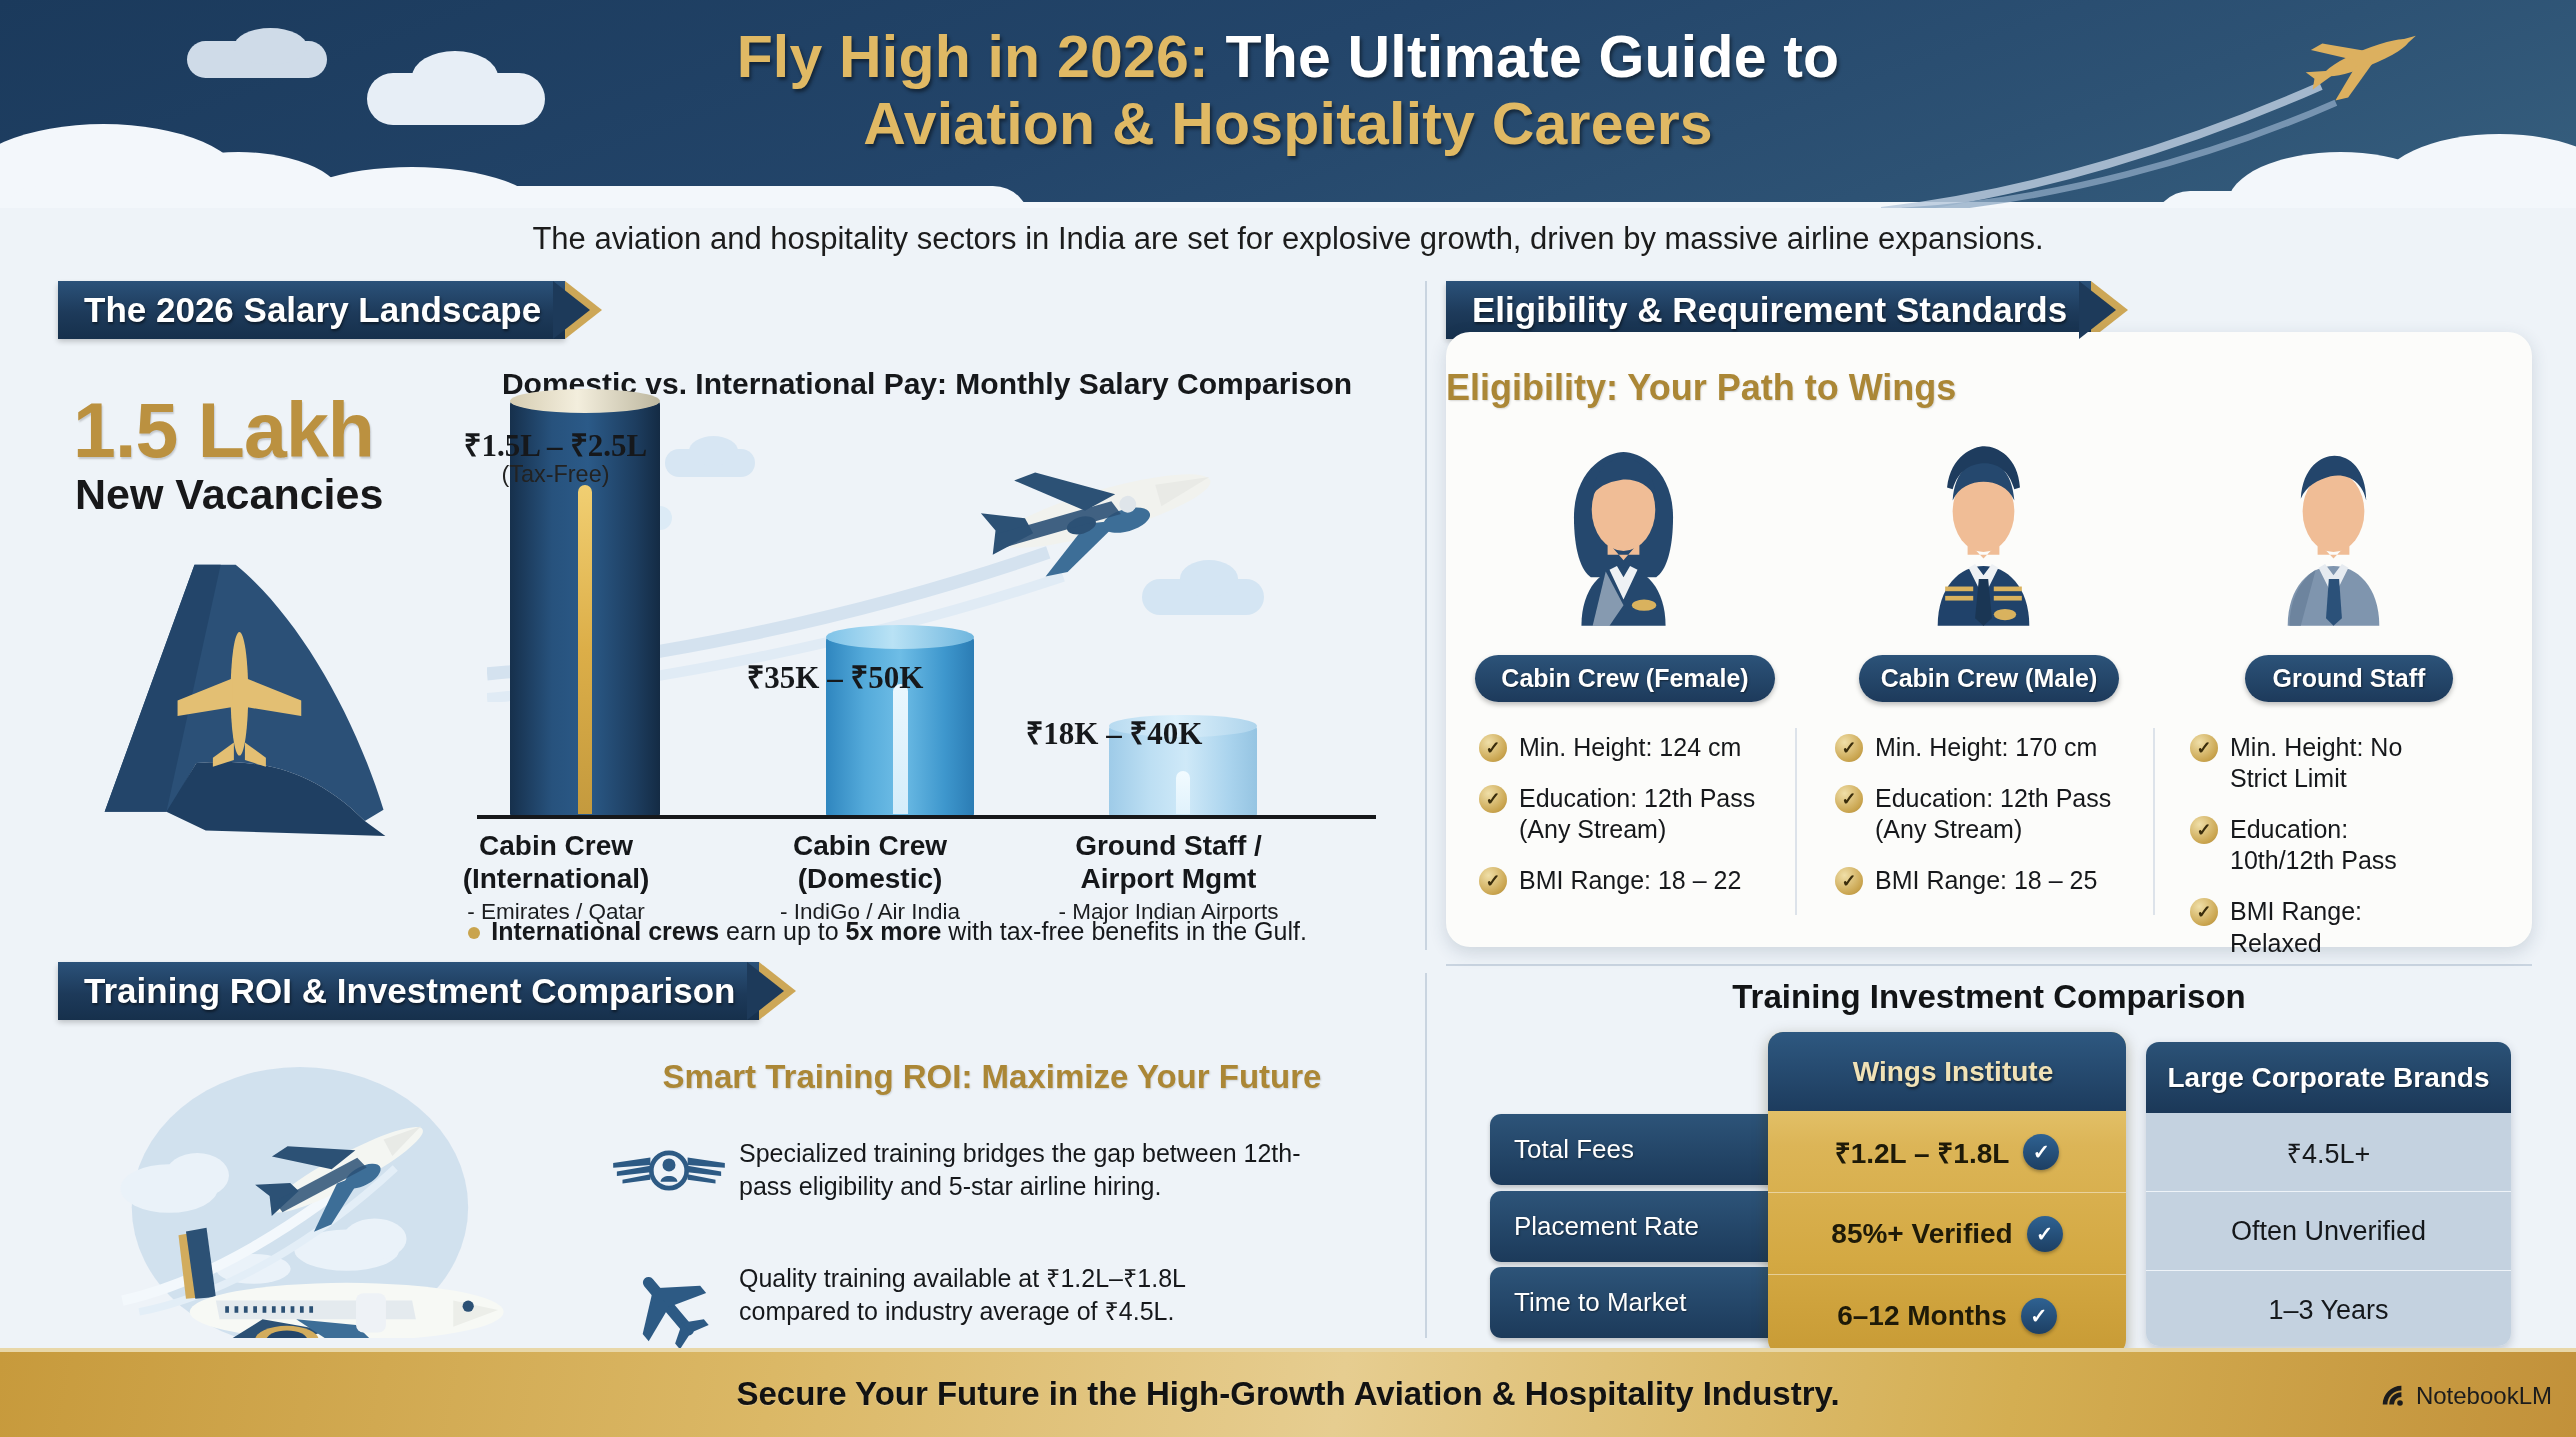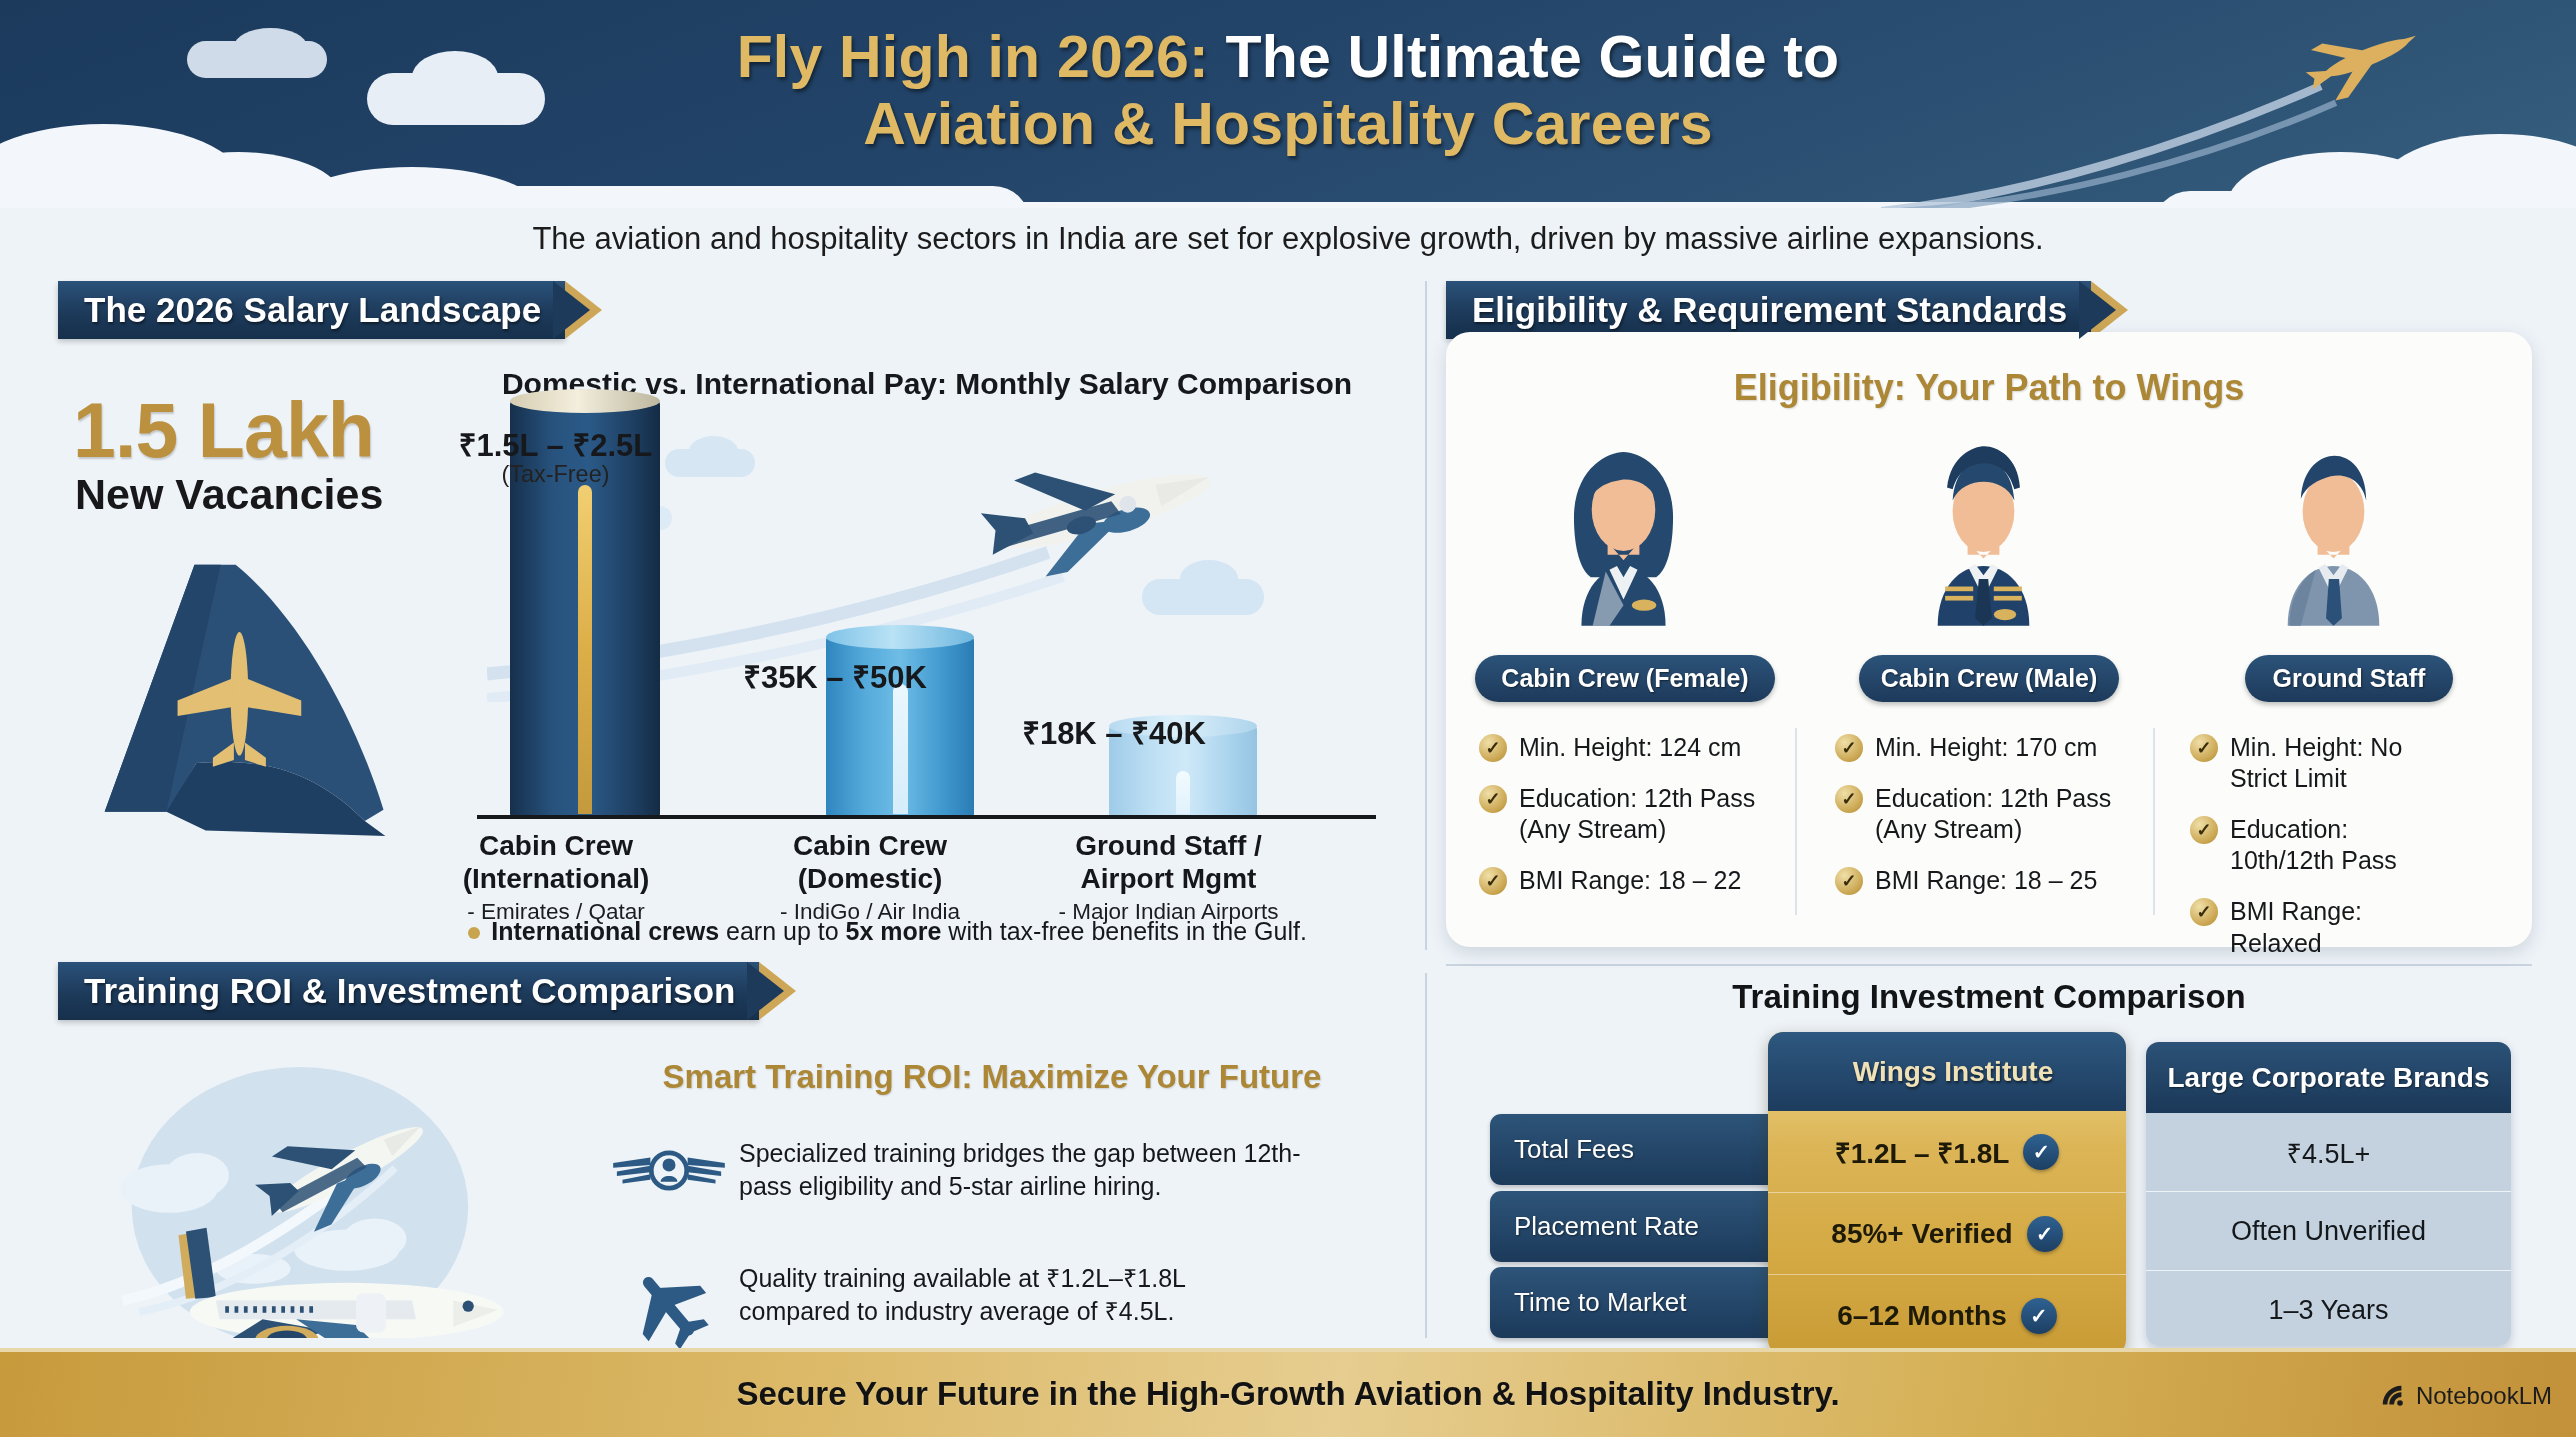--- a/index.html
+++ b/index.html
@@ -89,20 +89,21 @@
     position:absolute;left:0;right:0;top:-11.2px;height:22.5px;border-radius:50%;
   }
   .bar .shine{
     position:absolute;top:22%;bottom:1.9px;left:50%;width:11.2px;margin-left:-5.6px;
     border-radius:7.5px 7.5px 0 0;
   }
 
   .barlabel{
     position:absolute;text-align:center;font-size:31px;font-weight:bold;color:#16181b;
     white-space:nowrap;
+    font-family:Liberation Serif, serif;
   }
   .barsublabel{
     position:absolute;text-align:center;font-size:23.4px;color:#222;white-space:nowrap;
   }
   .catblock{position:absolute;text-align:center;}
   .catblock .cname{font-size:28px;font-weight:bold;color:#15171a;line-height:1.18;}
   .catblock .cnote{font-size:22.5px;color:#1b1d20;margin-top:3.7px;}
 
   .footnote{
     position:absolute;left:468px;top:917px;width:936px;
@@ -113,21 +114,21 @@
 
   .vdivider{position:absolute;width:1.9px;background:#c9d4e0;}
 
   
   .elig-card{
     position:absolute;left:1446px;top:332px;width:1086px;height:615px;
     background:#fcfcfa;border-radius:24px;
     box-shadow:0 5.6px 17px rgba(40,60,90,.16);
   }
   .elig-head{
-    position:absolute;left:1446px;top:367px;width:1086px;text-align:center;
+    position:absolute;left:1446px;top:367px;width:1086px;
     font-size:36px;font-weight:bold;color:#ab8736;
     text-shadow:0.9px 0.9px 1.9px rgba(0,0,0,.15);
   }
   .person{position:absolute;width:215px;height:197px;}
   .pbadge{
     position:absolute;height:47px;border-radius:23.4px;
     background:linear-gradient(180deg,#2c5379 0%,#1d3a5b 100%);
     display:flex;align-items:center;justify-content:center;
     box-shadow:0 2.8px 5.6px rgba(0,0,0,.25);
   }

